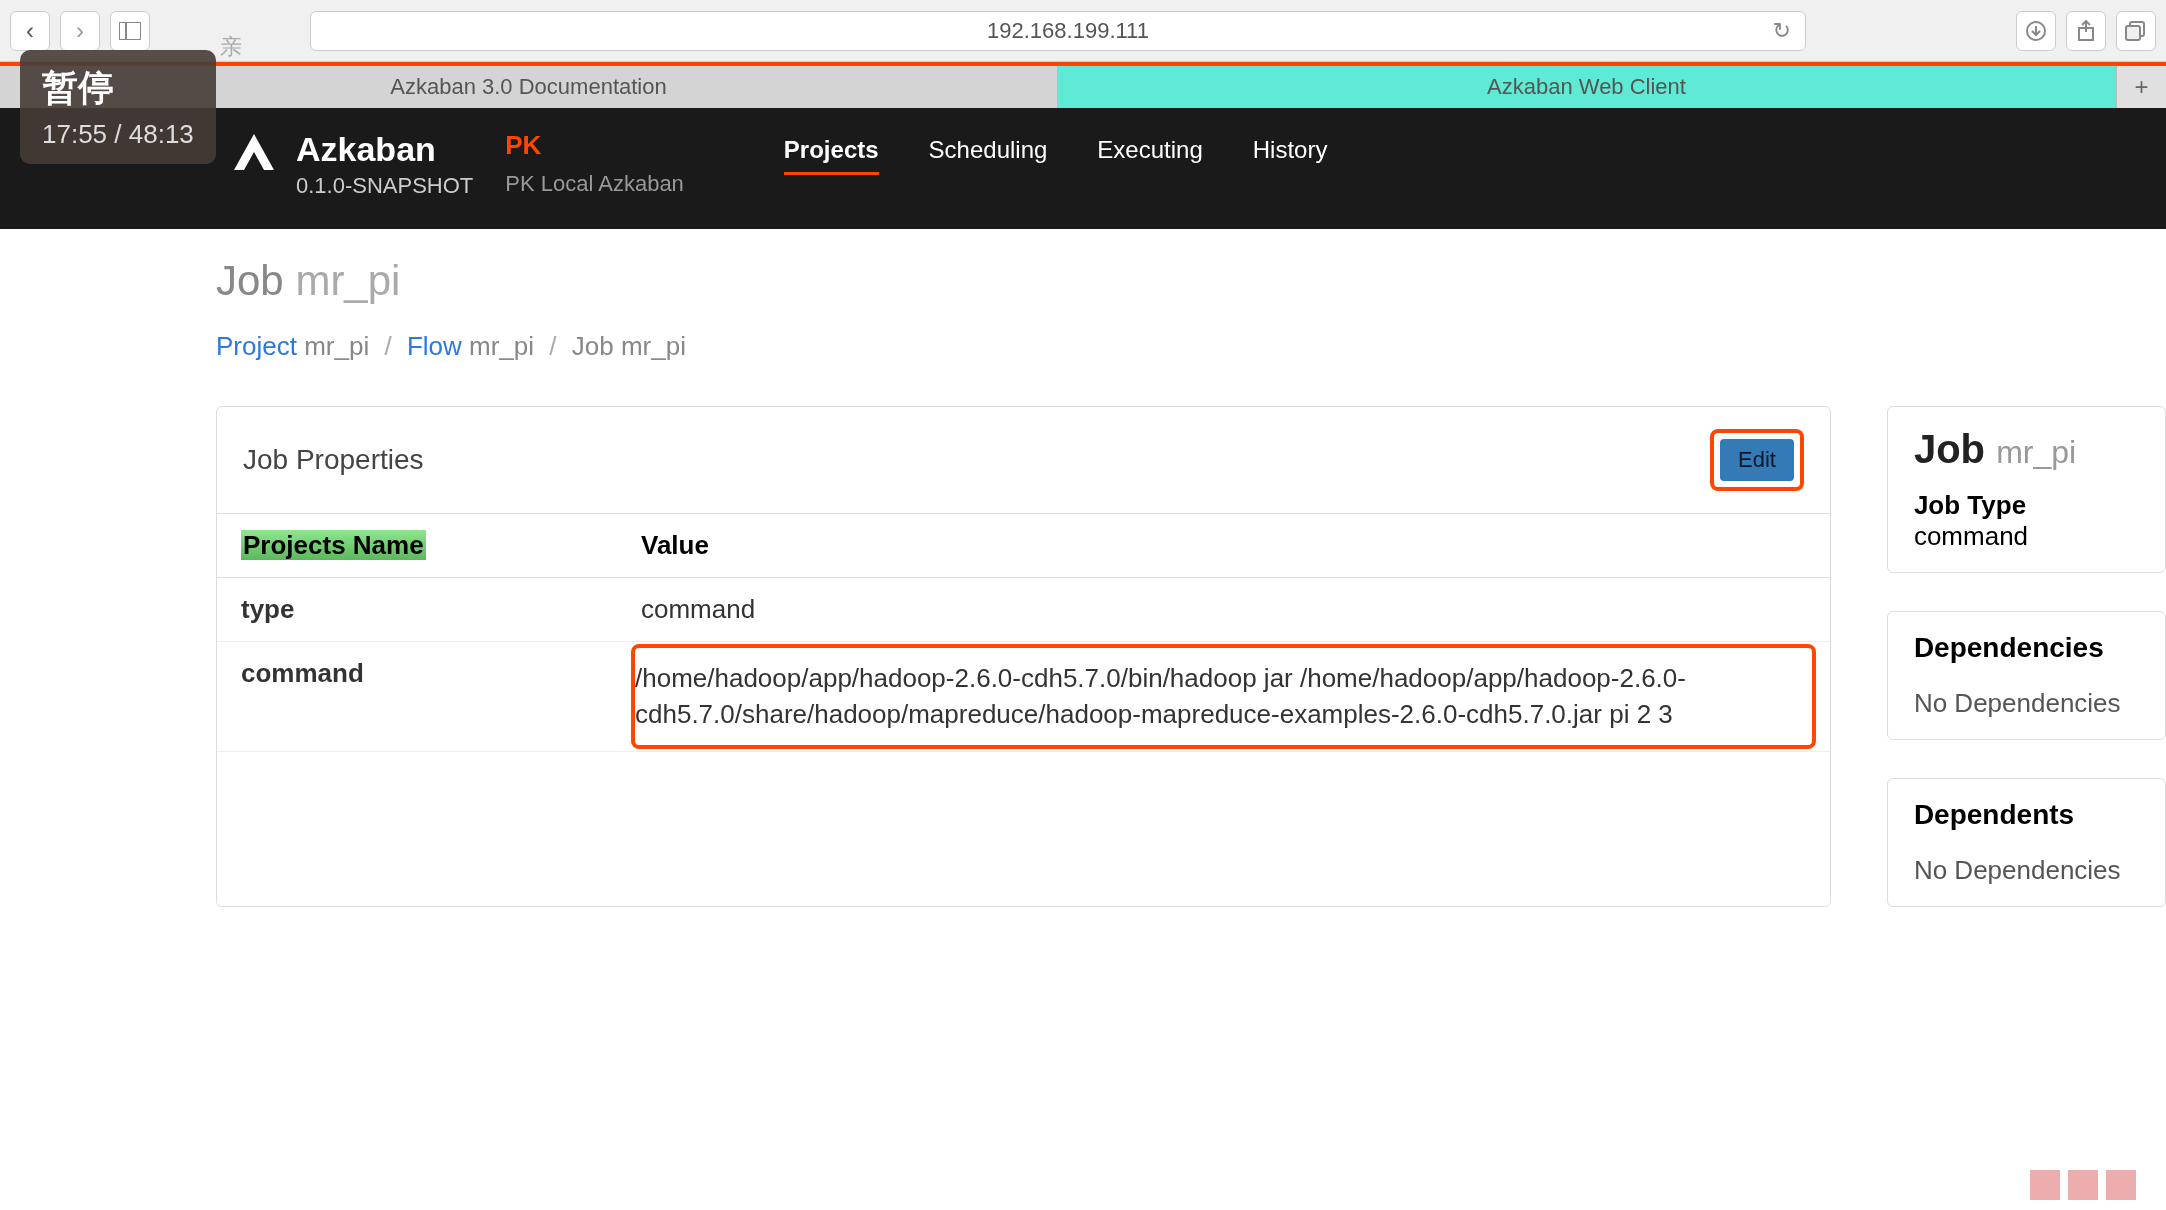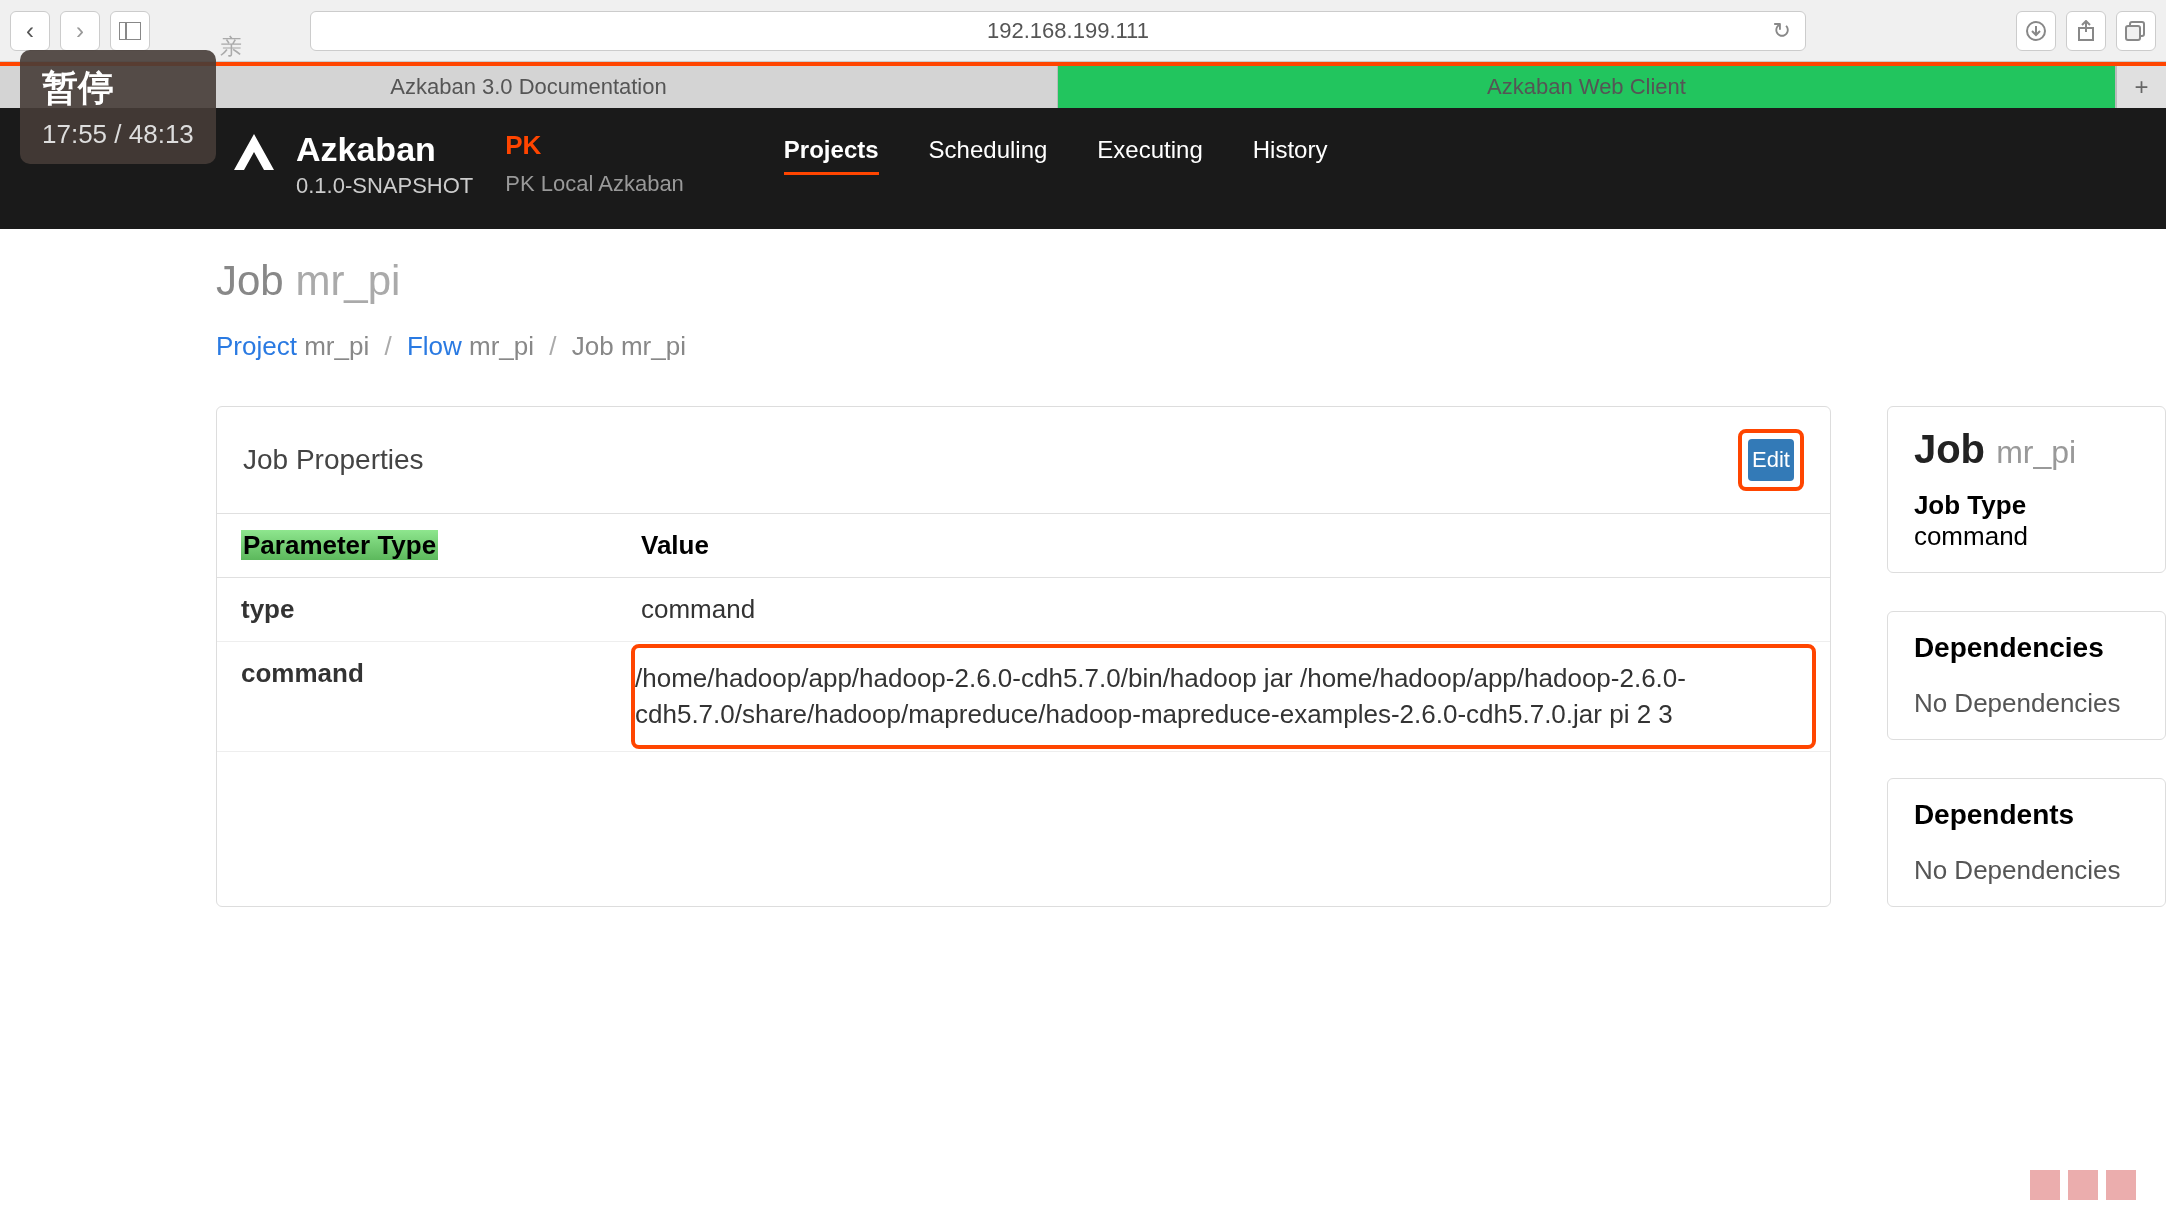--- a/index.html
+++ b/index.html
@@ -74,21 +74,21 @@
     .tab {
       flex: 1;
       display: flex;
       align-items: center;
       justify-content: center;
       font-size: 22px;
       color: #555;
       border-right: 1px solid #bbb;
       text-align: center;
     }
-    .tab.active { background: #22c55e; font-weight: 500; }
+    .tab.active { background: #5eead4; font-weight: 500; }
     .tab-add {
       width: 50px;
       display: flex;
       align-items: center;
       justify-content: center;
       background: #e0e0e0;
       font-size: 24px;
       color: #666;
       border-left: 1px solid #bbb;
     }
@@ -153,23 +153,23 @@
       border-bottom: 1px solid #e0e0e0;
     }
     .panel-title { font-size: 28px; color: #444; }
     .edit-btn-wrap {
       border: 4px solid #ff4500;
       border-radius: 8px;
       padding: 6px;
     }
     .edit-btn {
       background: #337ab7;
-      color: #ffffff;
+      color: #0f172a;
       border: none;
-      padding: 8px 4px;
+      padding: 8px 18px;
       font-size: 22px;
       border-radius: 4px;
       cursor: pointer;
     }
     
     .prop-table { width: 100%; border-collapse: collapse; }
     .prop-table th {
       text-align: left;
       padding: 16px 24px;
       font-size: 26px;
@@ -310,21 +310,21 @@
     <div class="panel">
       <div class="panel-header">
         <div class="panel-title">Job Properties</div>
         <div class="edit-btn-wrap">
           <button class="edit-btn">Edit</button>
         </div>
       </div>
       <table class="prop-table">
         <thead>
           <tr>
-            <th><span class="highlight">Parameter Type</span></th>
+            <th><span class="highlight">Projects Name</span></th>
             <th>Value</th>
           </tr>
         </thead>
         <tbody>
           <tr>
             <td class="param-name">type</td>
             <td>command</td>
           </tr>
           <tr>
             <td class="param-name">command</td>

